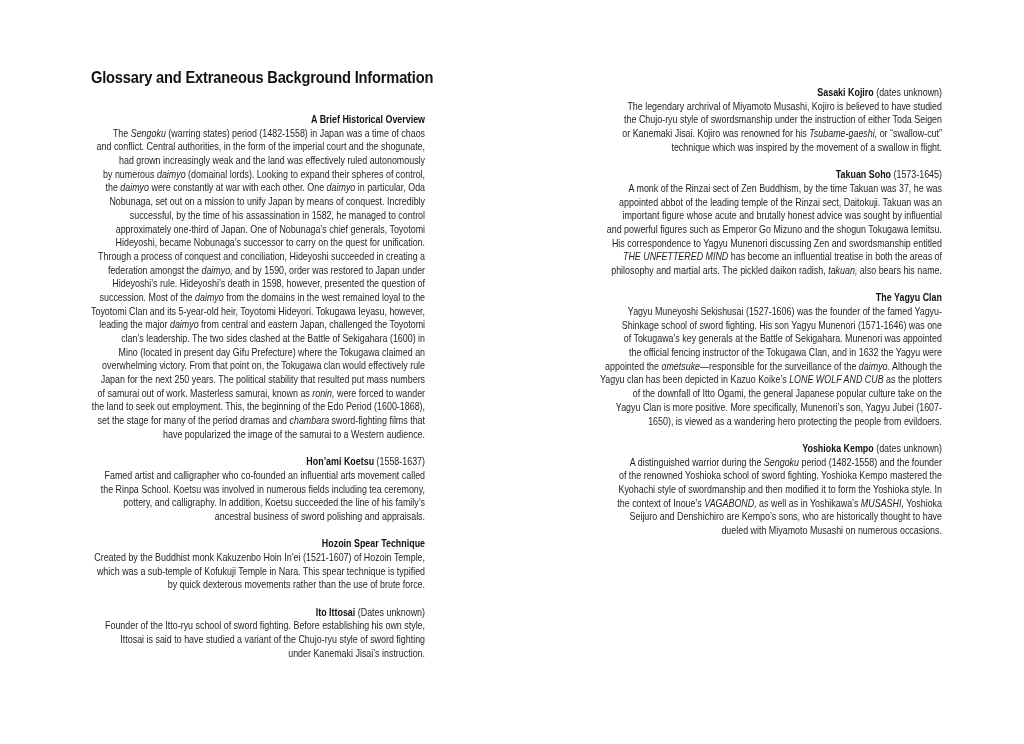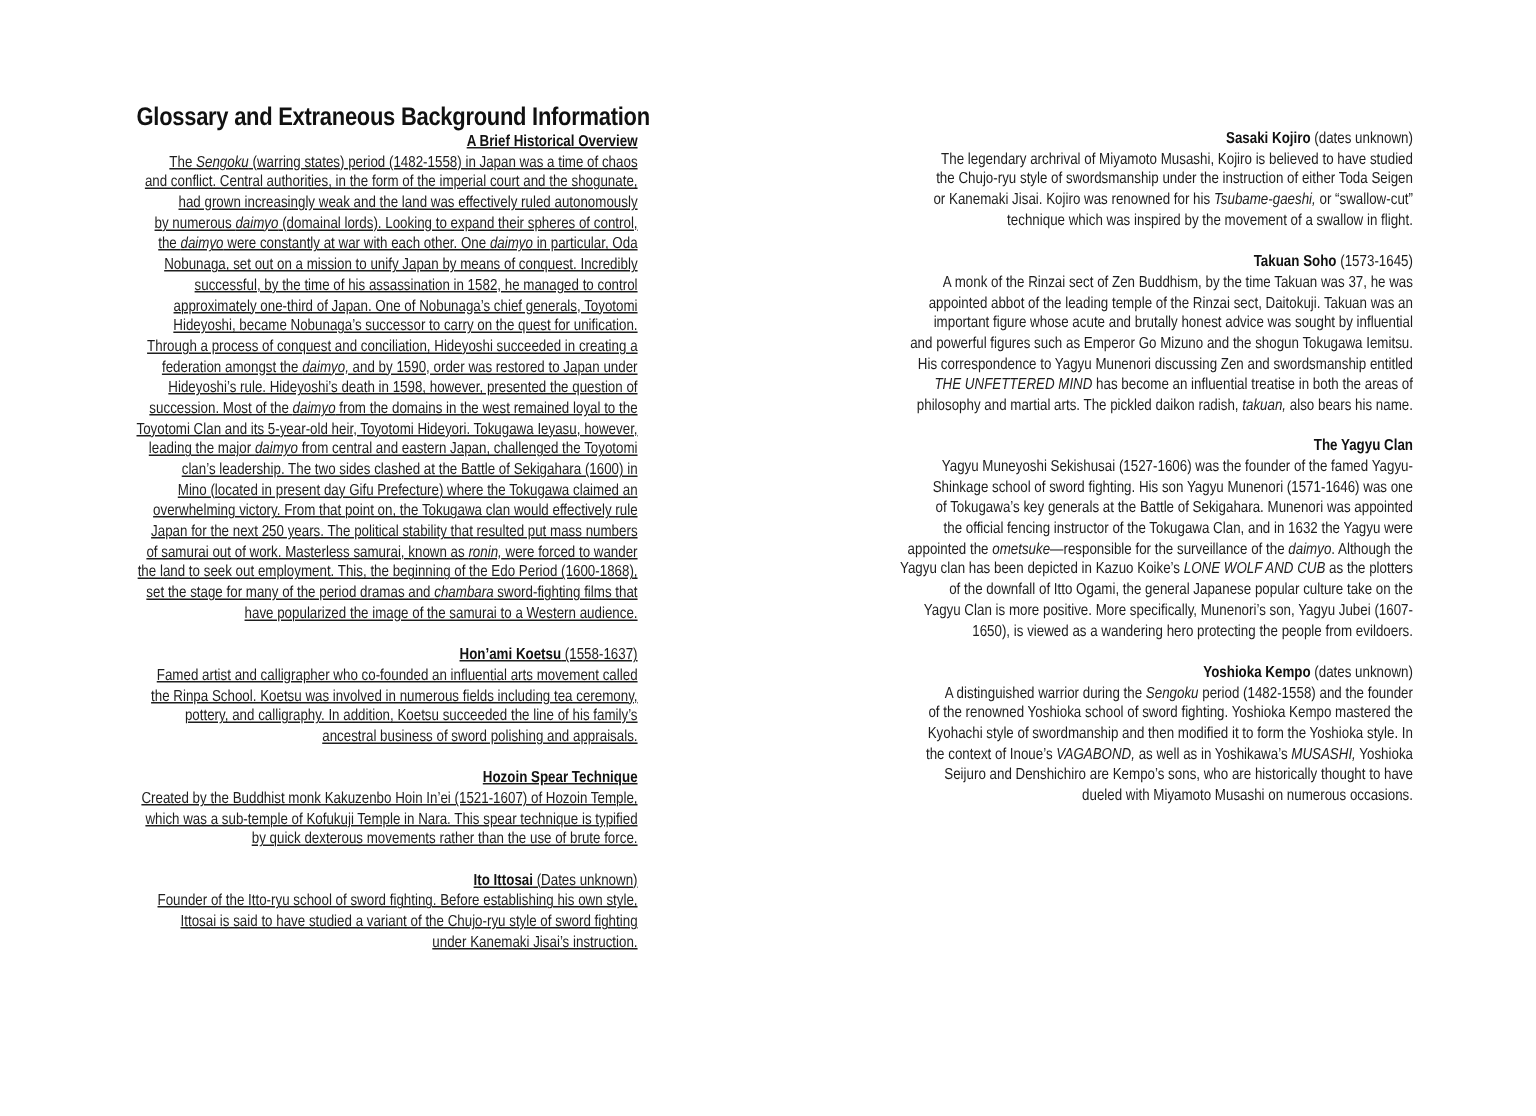--- a/index.html
+++ b/index.html
@@ -1,19 +1,19 @@
 <!DOCTYPE html>
 <html><head>
 <meta charset="utf-8">
 <style>
   html, body { margin: 0; padding: 0; background: #ffffff; }
   body { width: 1024px; height: 744px; position: relative; overflow: hidden; font-family: "Liberation Sans", sans-serif; color: #1e1e1e; }
   .page-title { position: absolute; left: 91px; top: 57px; font-size: 17px; font-weight: bold; letter-spacing: -0.2px; transform-origin: 0 0; transform: scaleX(0.86); white-space: nowrap; color: #111; }
   .col { position: absolute; text-align: right; }
-  .col.left { left: 91px; top: 88px; text-decoration: underline; }
+  .col.left { left: 91px; top: 113px; }
   .col.right { left: 600px; top: 86px; }
   .entry { margin-bottom: 13.7px; }
   .line { display: block; height: 13.7px; line-height: 13.7px; font-size: 10.6px; white-space: nowrap; transform-origin: 0 0; transform: scaleX(0.84); }
   .line.head { font-weight: normal; }
   .term { font-weight: bold; color: #111; }
   .dates { font-weight: normal; }
   i { font-style: italic; }
 </style>
 </head>
 <body>

